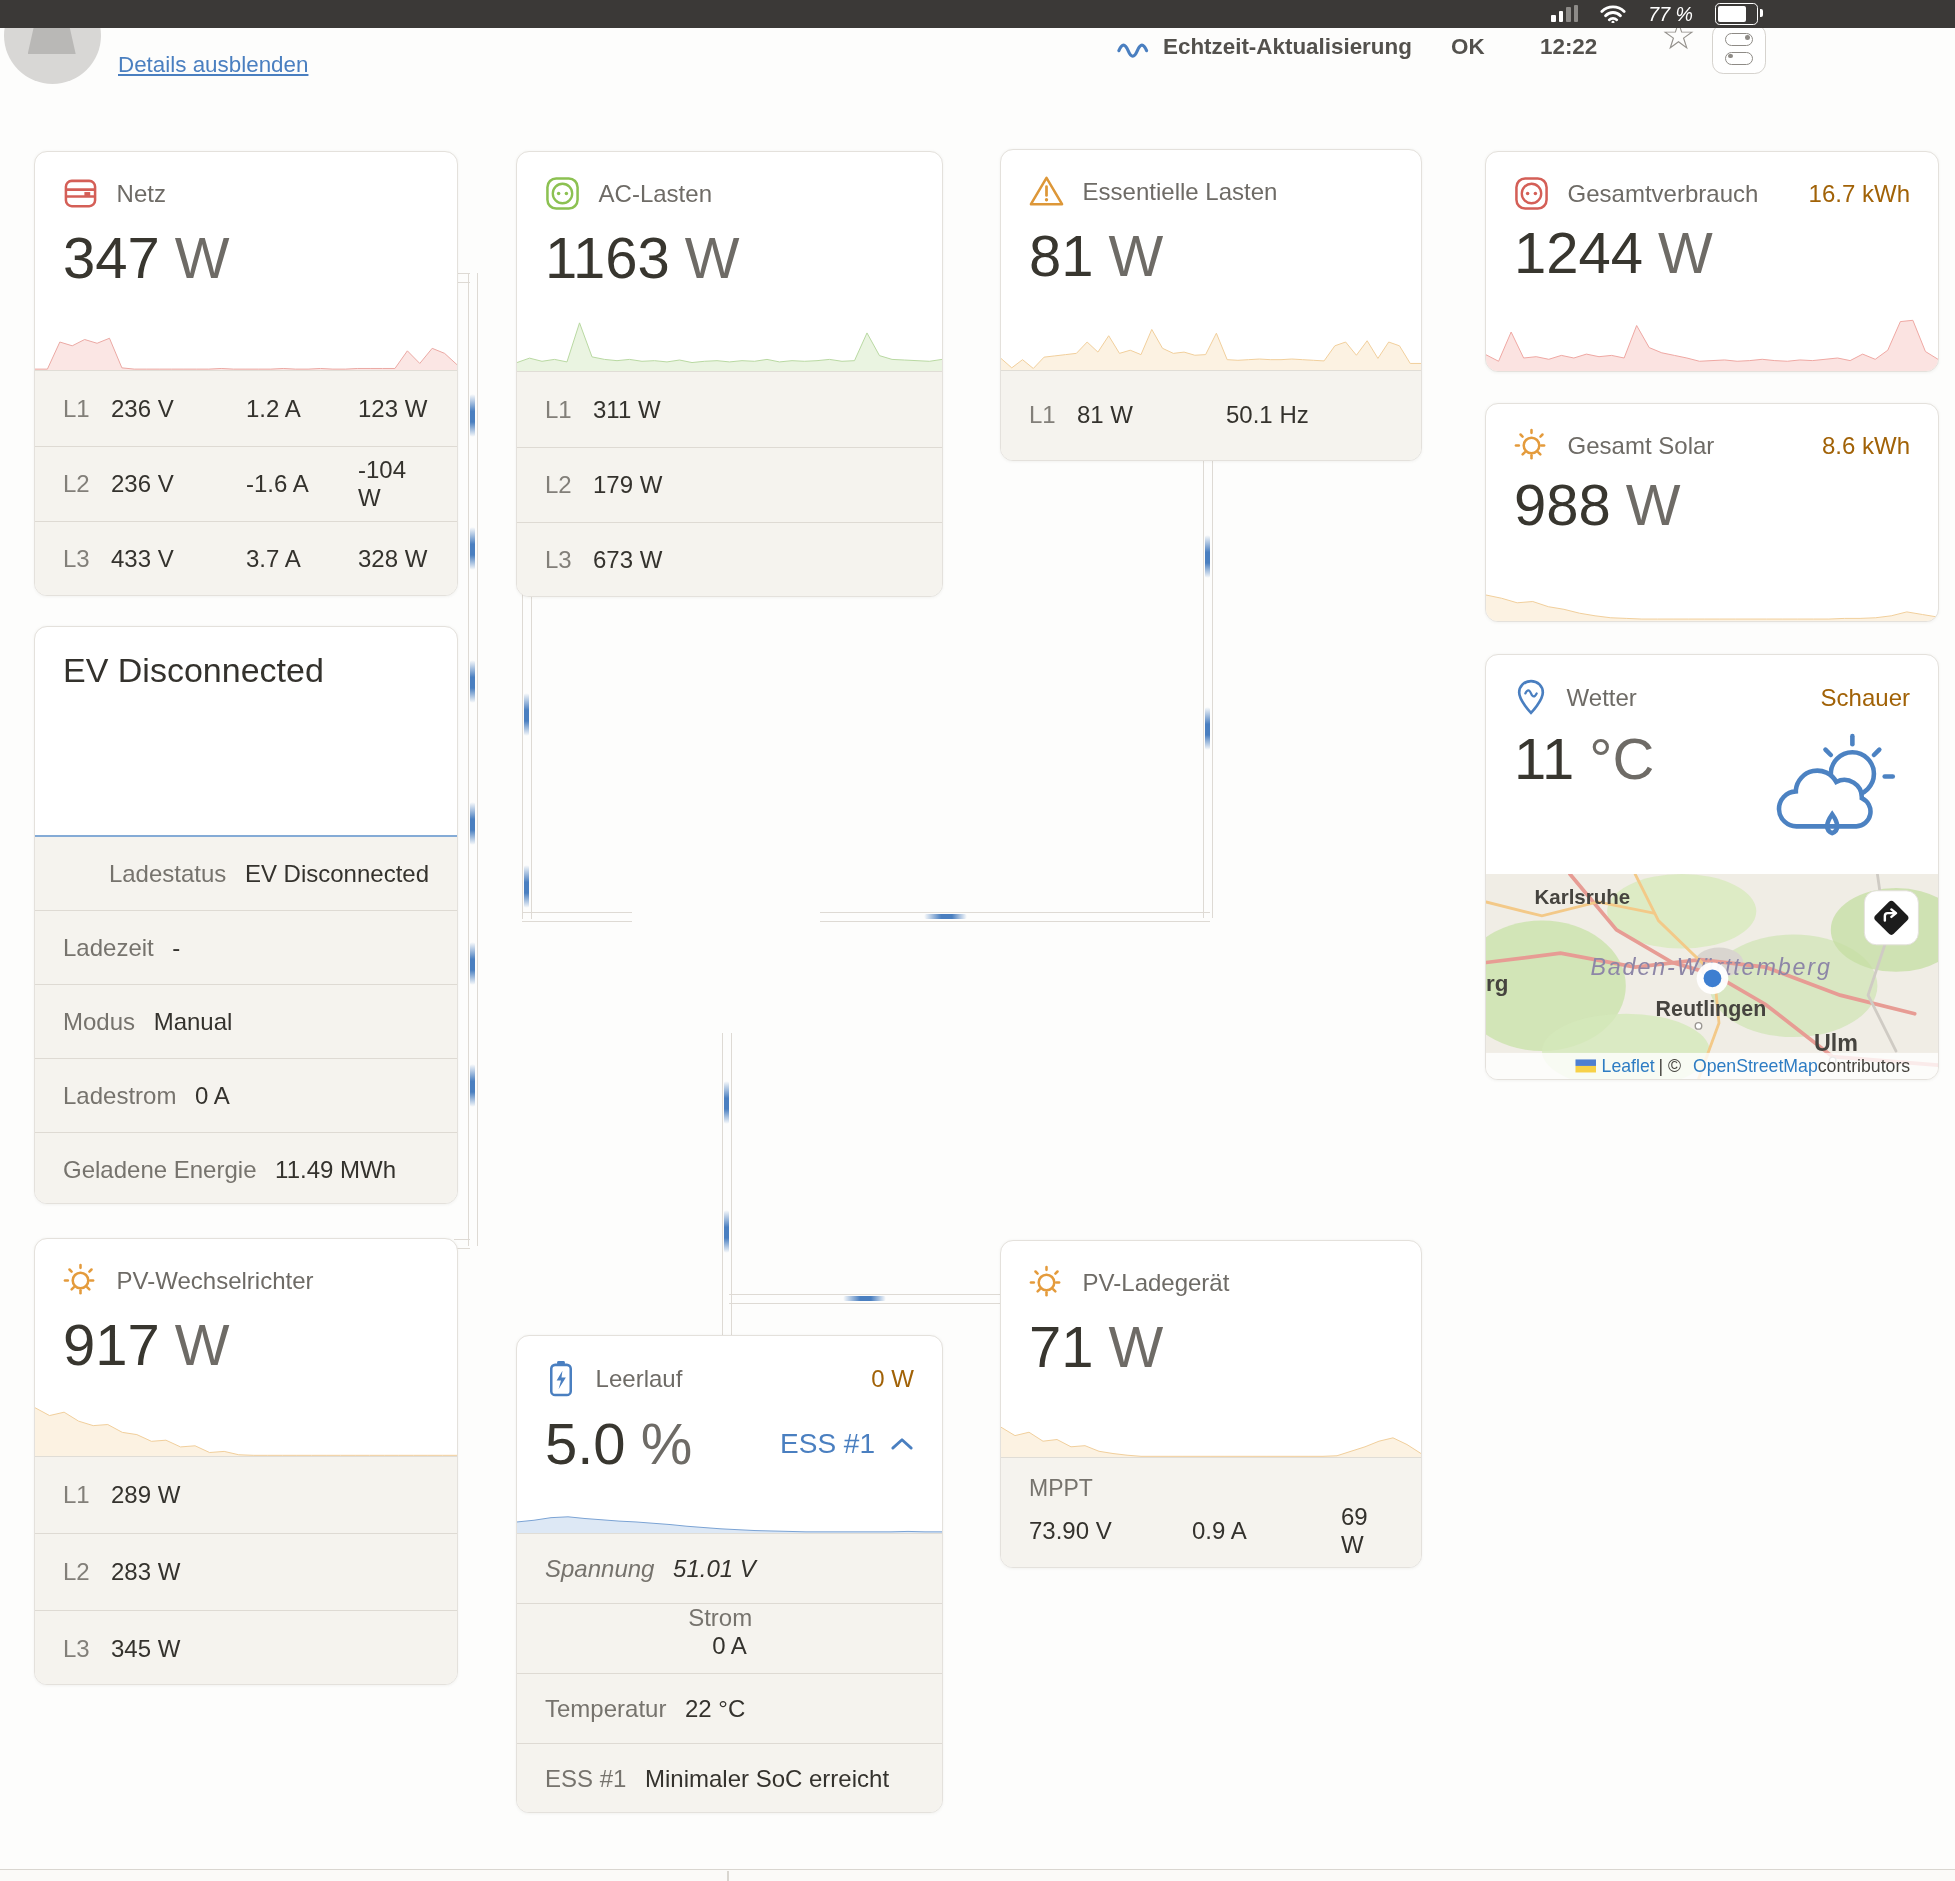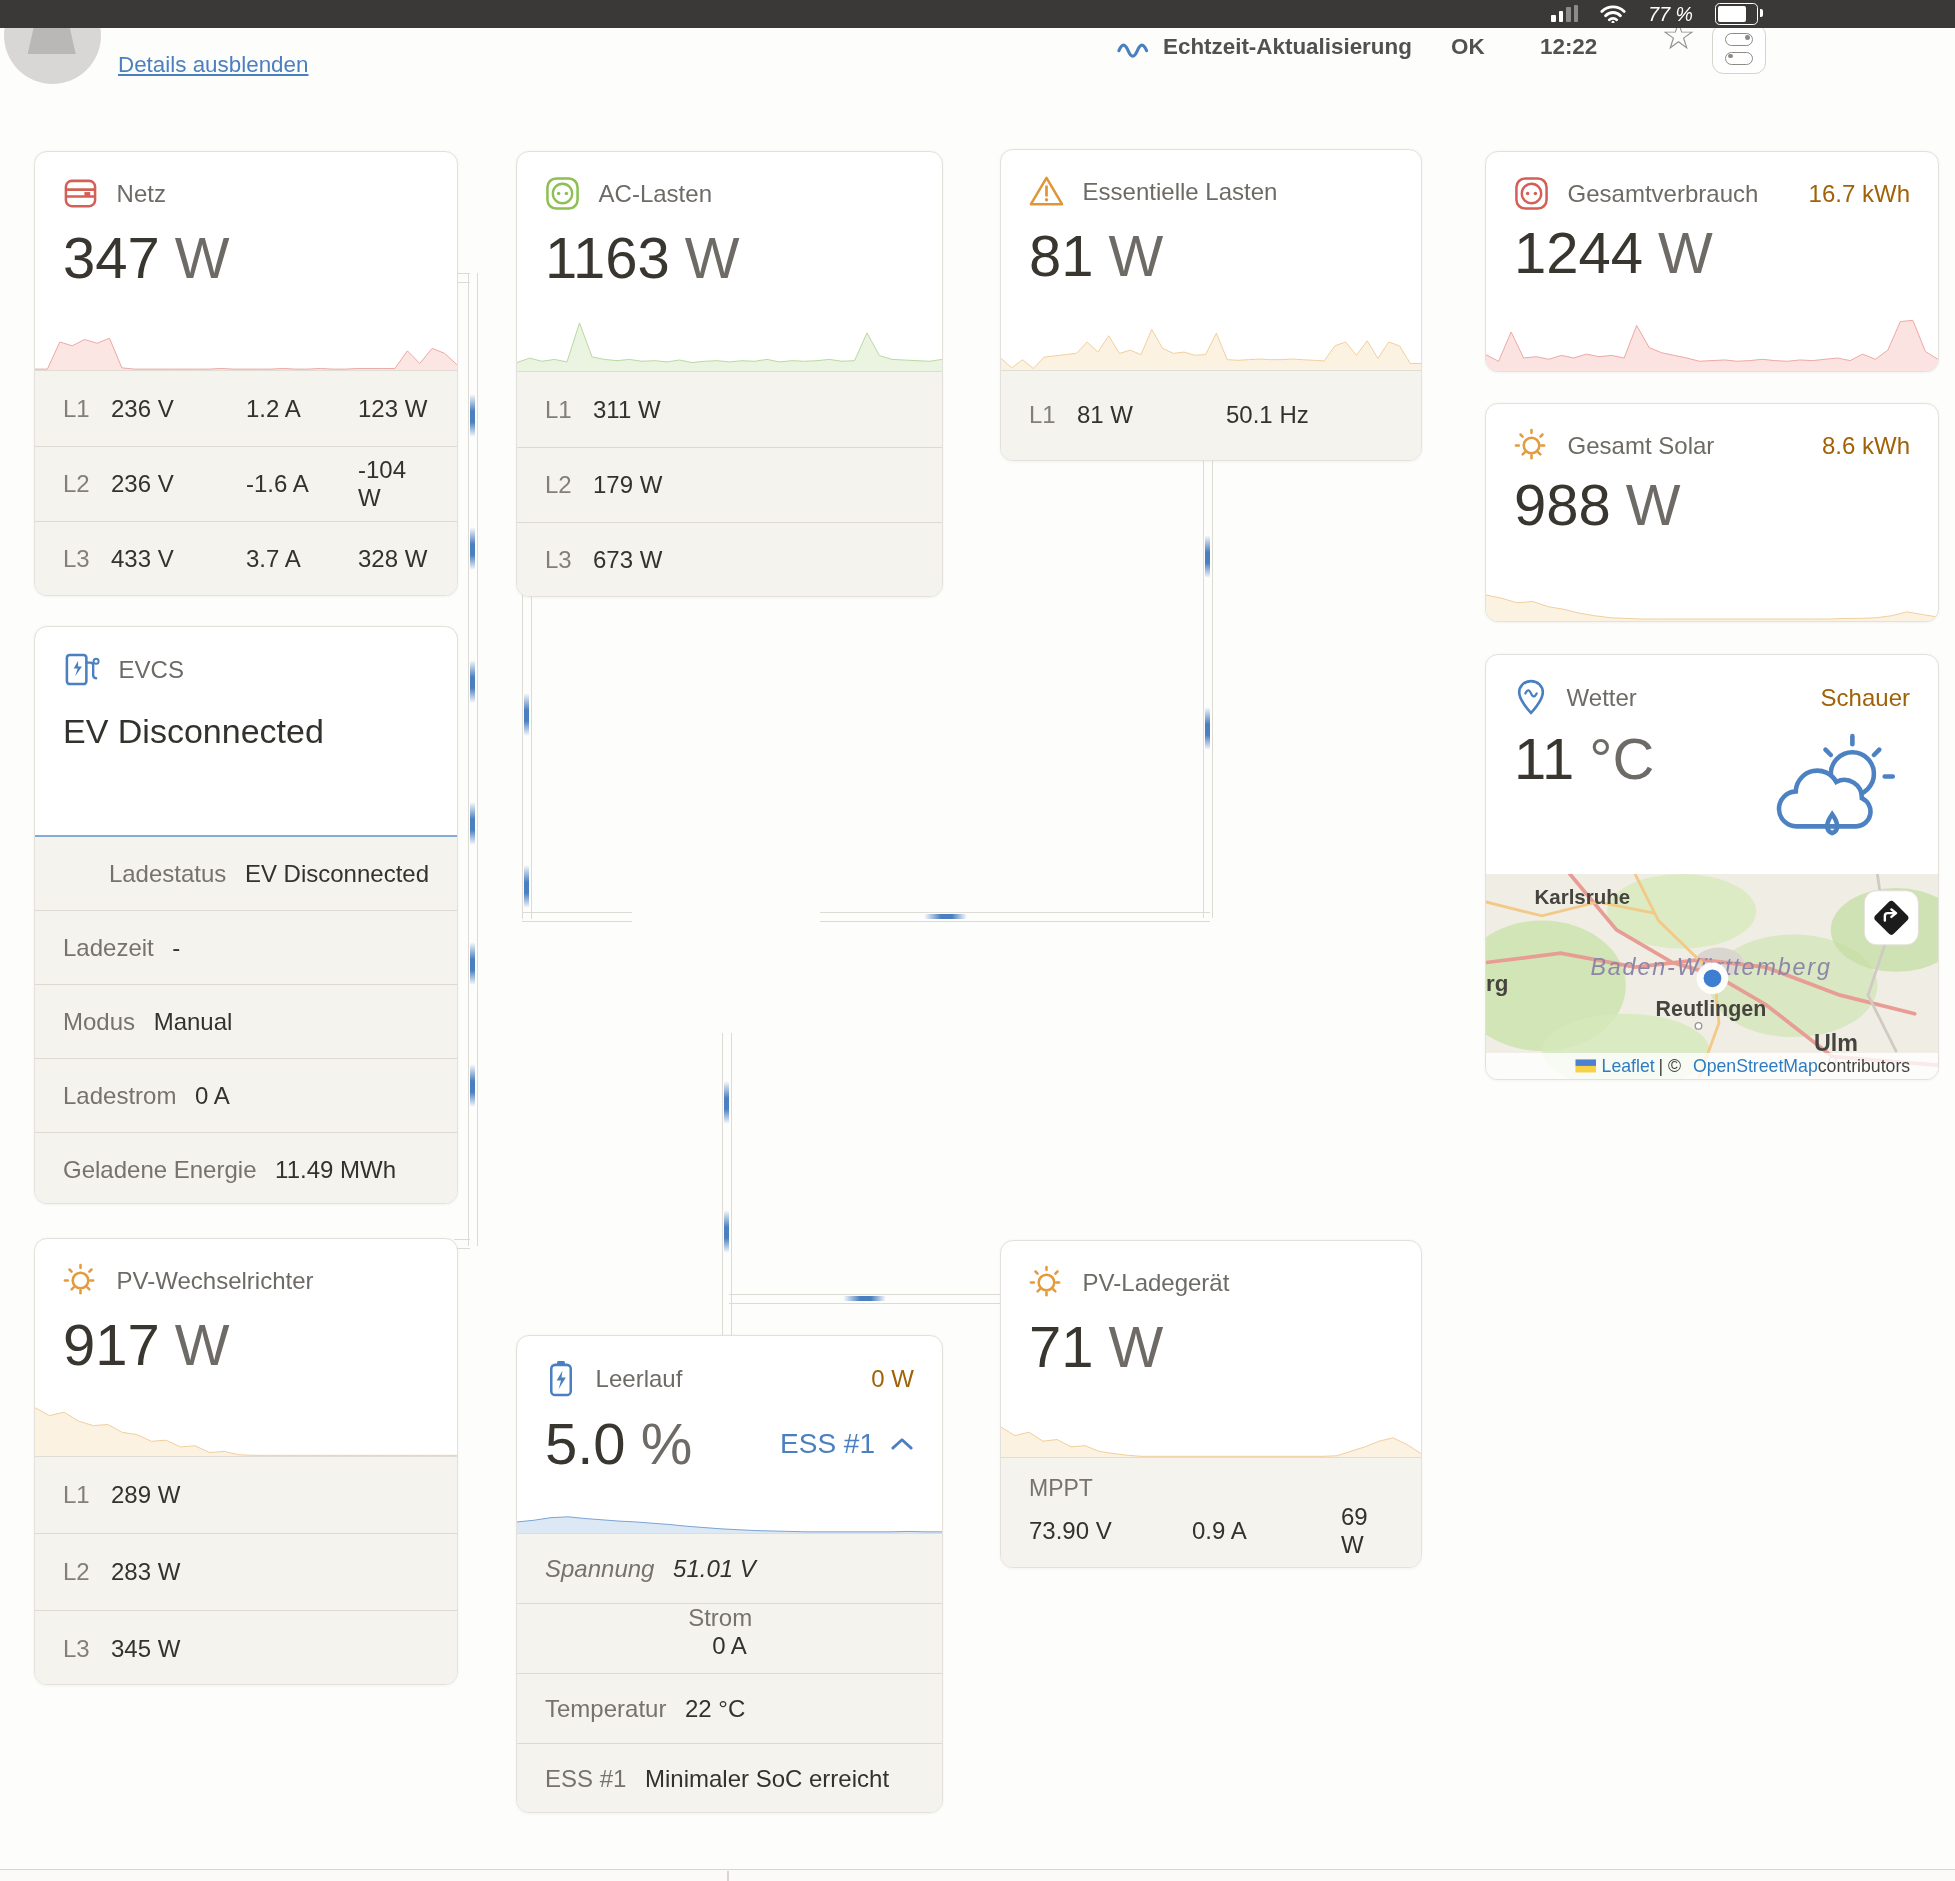--- a/index.html
+++ b/index.html
@@ -322,29 +322,20 @@
           <rect x="96" y="206" width="22" height="7" fill="#f7d148"></rect>
         <text x="124" y="213" font-size="19" fill="#2d7cc3">Leaflet</text>
         <text x="185" y="213" font-size="19" fill="#46443f"> | © </text>
         <text x="222" y="213" font-size="19" fill="#2d7cc3">OpenStreetMap</text>
         <text x="356" y="213" font-size="19" fill="#46443f"> contributors</text>
       </svg>
     </div>
   </div>
 
   <div class="card" style="left:34px;top:626px;width:422px;height:576px;">
-    <div class="chead">
-      <svg width="37" height="37" viewBox="0 0 38 38">
-        <rect x="4" y="4" width="20" height="30" rx="3" fill="none" stroke="#4a7fc0" stroke-width="2.6"></rect>
-        <path d="M15.5 10 l-4.5 8 h4 l-2.5 8 l7 -10 h-4 z" fill="#4a7fc0"></path>
-        <path d="M24 12 h4 a3 3 0 0 1 3 3 v10 a3 3 0 0 0 3 3" fill="none" stroke="#4a7fc0" stroke-width="2.4" stroke-linecap="round"></path>
-        <circle cx="34" cy="10.5" r="2.6" fill="none" stroke="#4a7fc0" stroke-width="2"></circle>
-      </svg>
-      <span>EVCS</span>
-    </div>
     <div style="padding:24px 28px 0;font-size:34px;color:#34322d;">EV Disconnected</div>
     <div class="details" style="height:366px;border-top:2.8px solid #84abd6;">
       <div class="drow" style="height:73px;justify-content:flex-end;">
           <span class="lbl">Ladestatus</span>
           <span class="dv">EV Disconnected</span>
         </div>
       <div class="drow" style="height:73px;">
           <span class="lbl">Ladezeit</span>
           <span class="dv">-</span>
         </div>

